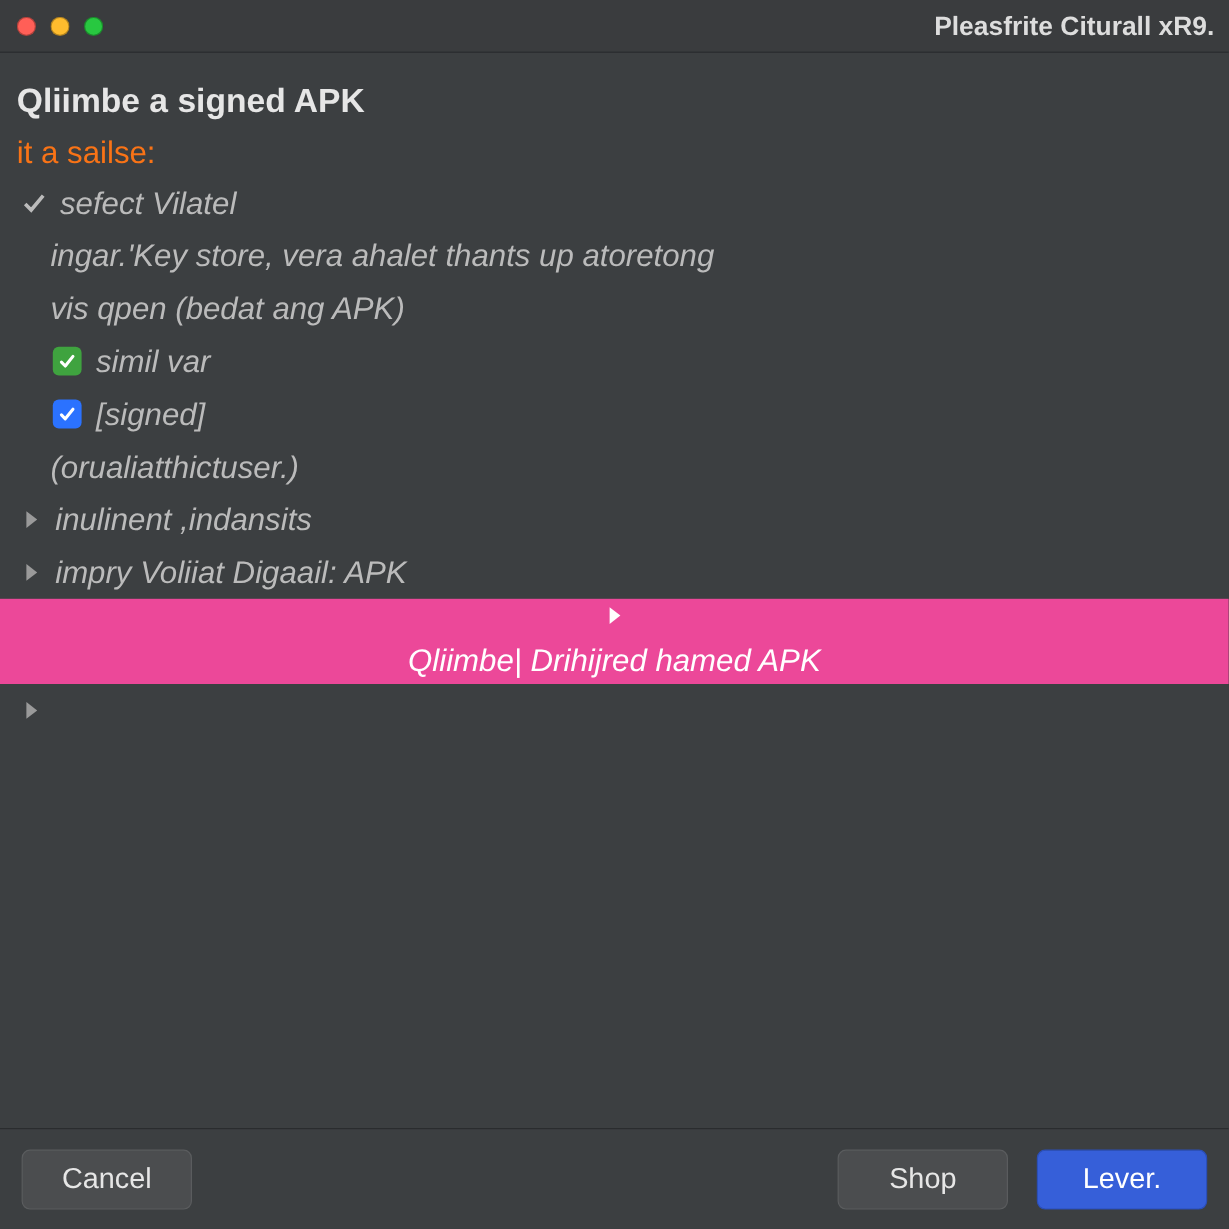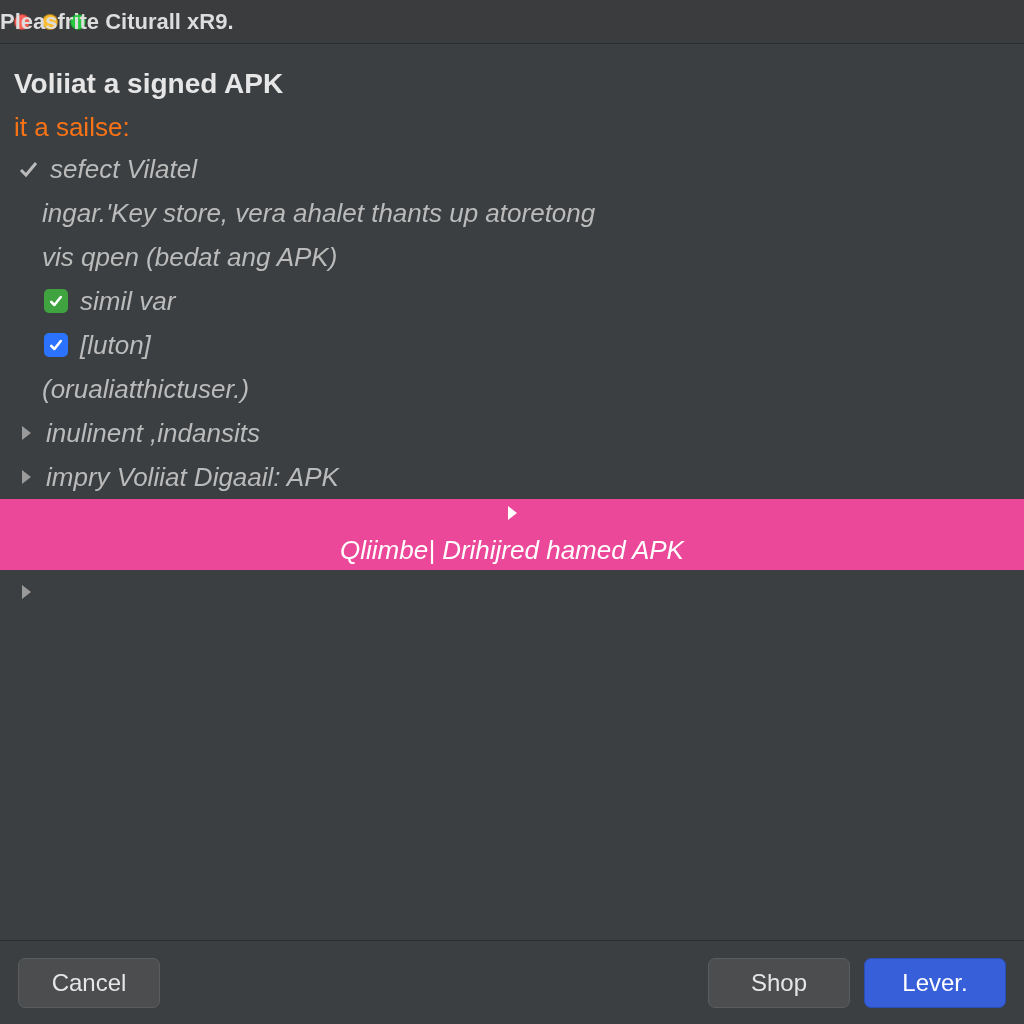--- a/index.html
+++ b/index.html
@@ -26,22 +26,22 @@
   }
   .light {
     width: 16px; height: 16px; border-radius: 50%;
     border: 1px solid rgba(0,0,0,0.3);
   }
   .light.red { background: #ff5f57; }
   .light.yellow { background: #febc2e; }
   .light.green { background: #28c840; }
   .titlebar-title {
     position: absolute;
-    left: 0; right: 0;
-    text-align: left;
+    left: 0; right: 12px;
+    text-align: right;
     font-size: 22px;
     font-weight: 600;
     color: #ddd;
     pointer-events: none;
   }
   .content {
     flex: 1;
     padding-top: 24px;
     overflow: hidden;
   }
@@ -94,21 +94,21 @@
   .cbox.green { background: #3fa33f; }
   .cbox.blue { background: #2b72ff; }
   .cbox svg path { stroke: #fff; fill: none; stroke-width: 3.2; stroke-linecap: round; stroke-linejoin: round; }
   .label { white-space: nowrap; font-style: italic; }
   .button-bar {
     height: 84px;
     border-top: 1px solid #2a2c2e;
     display: flex;
     align-items: center;
     padding: 0 18px;
-    gap: 14px;
+    gap: 24px;
   }
   .spacer { flex: 1; }
   .btn {
     min-width: 142px;
     height: 50px;
     border-radius: 7px;
     border: 1px solid #5a5c5e;
     background: #4b4d4f;
     color: #e6e6e6;
     font-size: 24px;
@@ -132,21 +132,21 @@
   <div class="traffic-lights">
     <div class="light red"></div>
     <div class="light yellow"></div>
     <div class="light green"></div>
   </div>
   <div class="titlebar-title">Pleasfrite Citurall xR9.</div>
 </div>
 
 <div class="content">
 
-  <div class="section-heading">Voliiat a signed APK</div>
+  <div class="section-heading">Qliimbe a signed APK</div>
   <div class="sub-text">it a sailse:</div>
 
   <div class="row">
     <span class="checkmark">
       <svg viewBox="0 0 20 20" width="20" height="20">
           <path d="M3 11 L8 16 L18 4"></path>
         </svg>
     </span>
     <span class="label">sefect Vilatel</span>
   </div>
@@ -167,21 +167,21 @@
     </span>
     <span class="label">simil var</span>
   </div>
 
   <div class="row indent-2">
     <span class="cbox blue">
       <svg viewBox="0 0 20 20" width="16" height="16">
           <path d="M4 11 L8 15 L16 5"></path>
         </svg>
     </span>
-    <span class="label">[luton]</span>
+    <span class="label">[signed]</span>
   </div>
 
   <div class="row indent-1">
     <span class="label">(orualiatthictuser.)</span>
   </div>
 
   <div class="row">
     <span class="chevron">
       <svg viewBox="0 0 12 16" width="12" height="16">
           <path d="M2 1 L11 8 L2 15 Z"></path>

